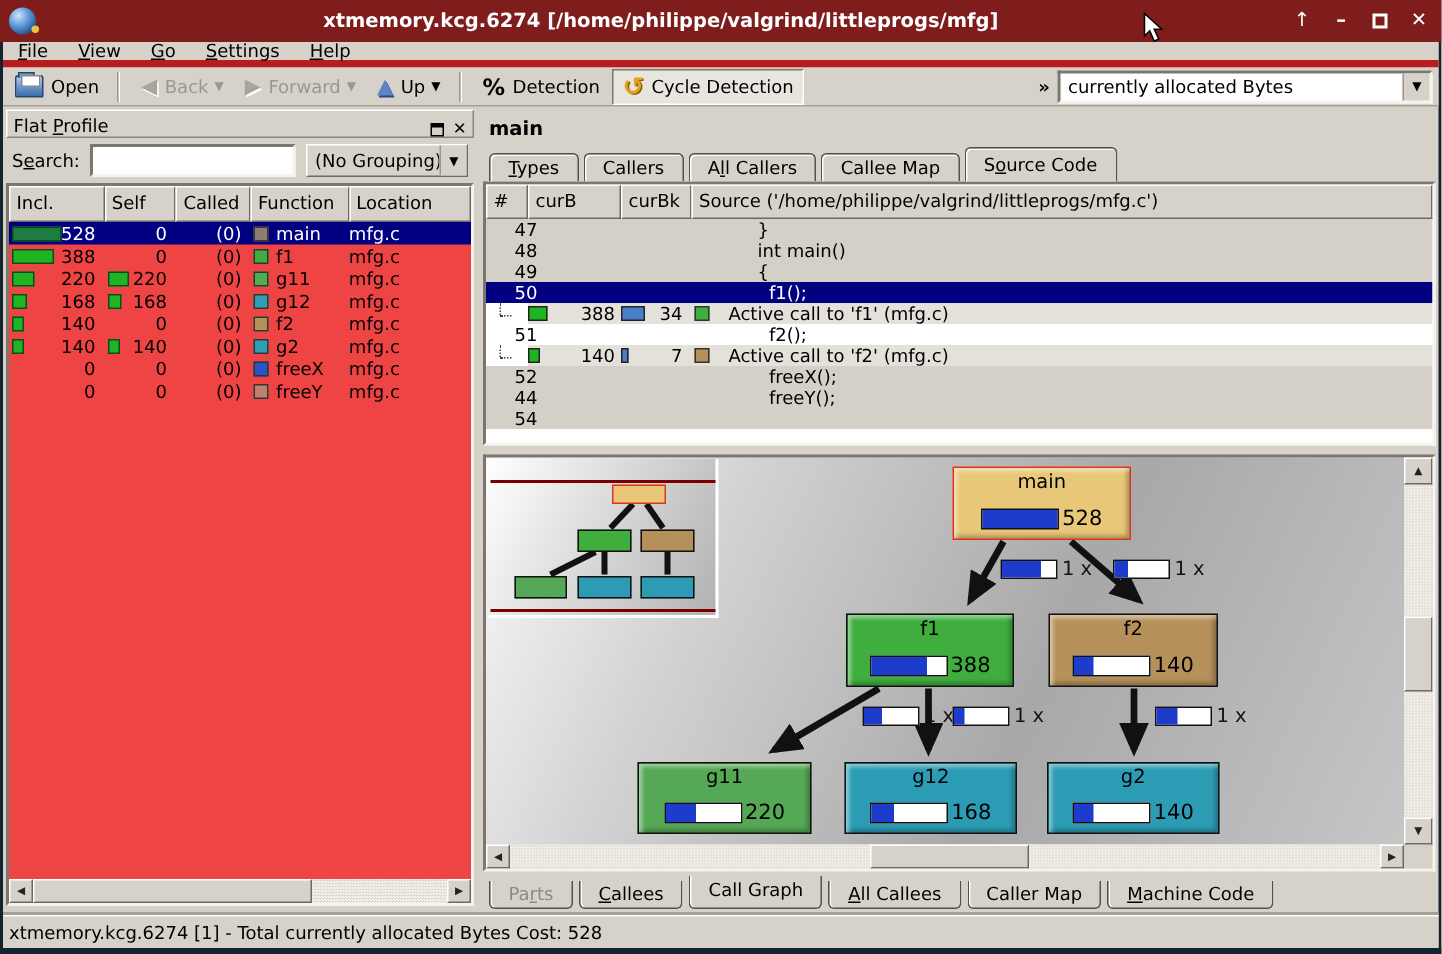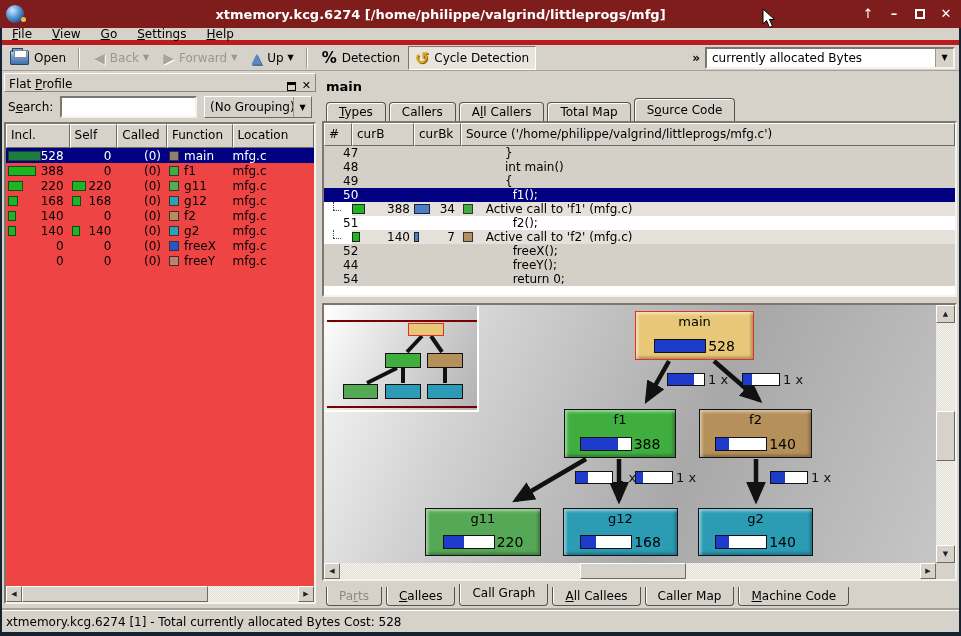--- a/index.html
+++ b/index.html
@@ -270,21 +270,21 @@
   <div class="sb-btn" style="left:0;top:0;width:16px;height:16px;">◀</div>
   <div class="sb-thumb" style="left:16px;top:0;width:186px;height:16px;"></div>
   <div class="sb-btn" style="left:292px;top:0;width:16px;height:16px;">▶</div>
 </div>
 
 <div class="abs" id="main-title">main</div>
 <div class="abs tabbar" id="top-tabs">
     <div class="tab inactive"><u>T</u>ypes</div>
     <div class="tab inactive">Callers</div>
     <div class="tab inactive">A<u>l</u>l Callers</div>
-    <div class="tab inactive">Total Map</div>
+    <div class="tab inactive">Callee Map</div>
     <div class="tab active">S<u>o</u>urce Code</div>
   </div>
 
 <div class="abs" id="src-frame">
   <div class="shdr" id="src-hdr">
       <div class="hdr-cell" style="width: 28px; flex: 0 0 auto;">#</div>
       <div class="hdr-cell" style="width: 62px; flex: 0 0 auto;">curB</div>
       <div class="hdr-cell" style="width: 47px; flex: 0 0 auto;">curBk</div>
       <div class="hdr-cell" style="width: 494px; flex: 0 0 auto;">Source ('/home/philippe/valgrind/littleprogs/mfg.c')</div>
     </div>
@@ -358,21 +358,20 @@
       <div class="srow">
         <div class="c-num">44</div>
         <div class="c-curb"></div>
         <div class="c-curbk"></div>
         <div class="c-src code">  freeY();</div>
       </div>
       <div class="srow">
         <div class="c-num">54</div>
         <div class="c-curb"></div>
         <div class="c-curbk"></div>
-        <div class="c-src code">  return 0;</div>
       </div>
     </div>
   <div id="src-below"></div>
 </div>
 
 <div class="abs" id="graph-frame">
   <div id="graph-content">
     <svg width="612" height="258" style="position:absolute;left:0;top:0">
       <defs>
         <marker id="ah" markerWidth="5" markerHeight="4.4" refX="4" refY="2.2" orient="auto">

